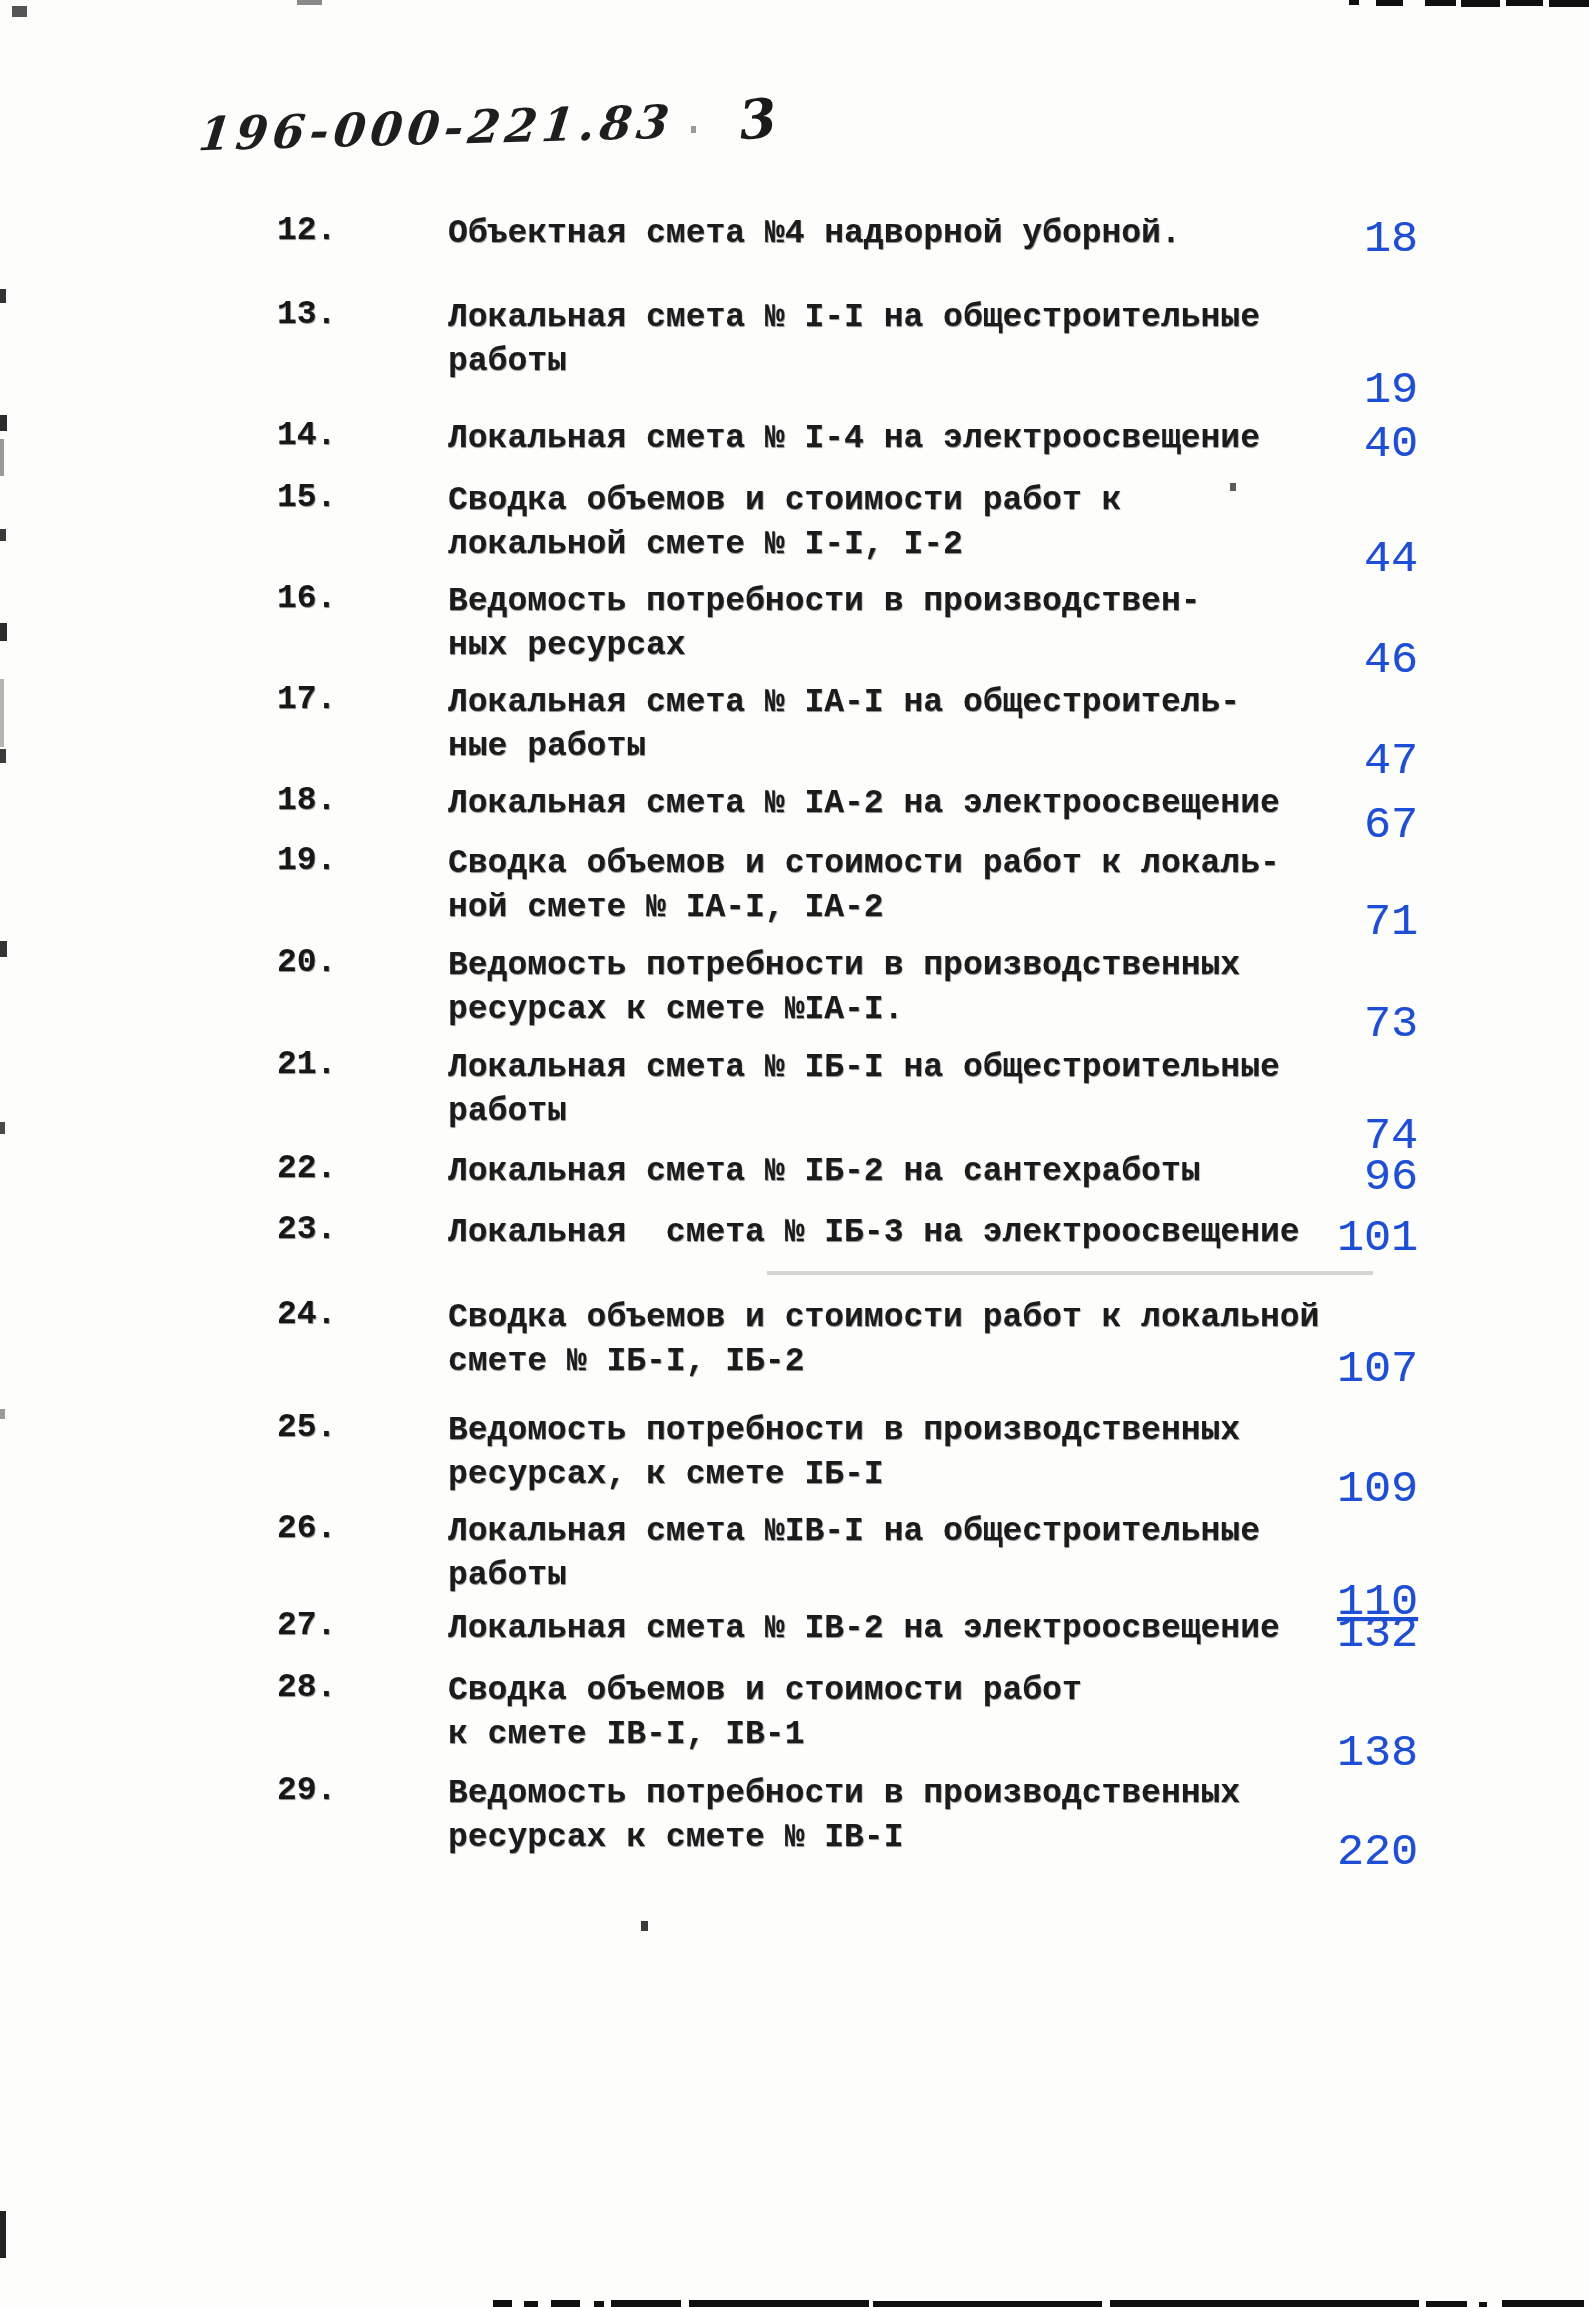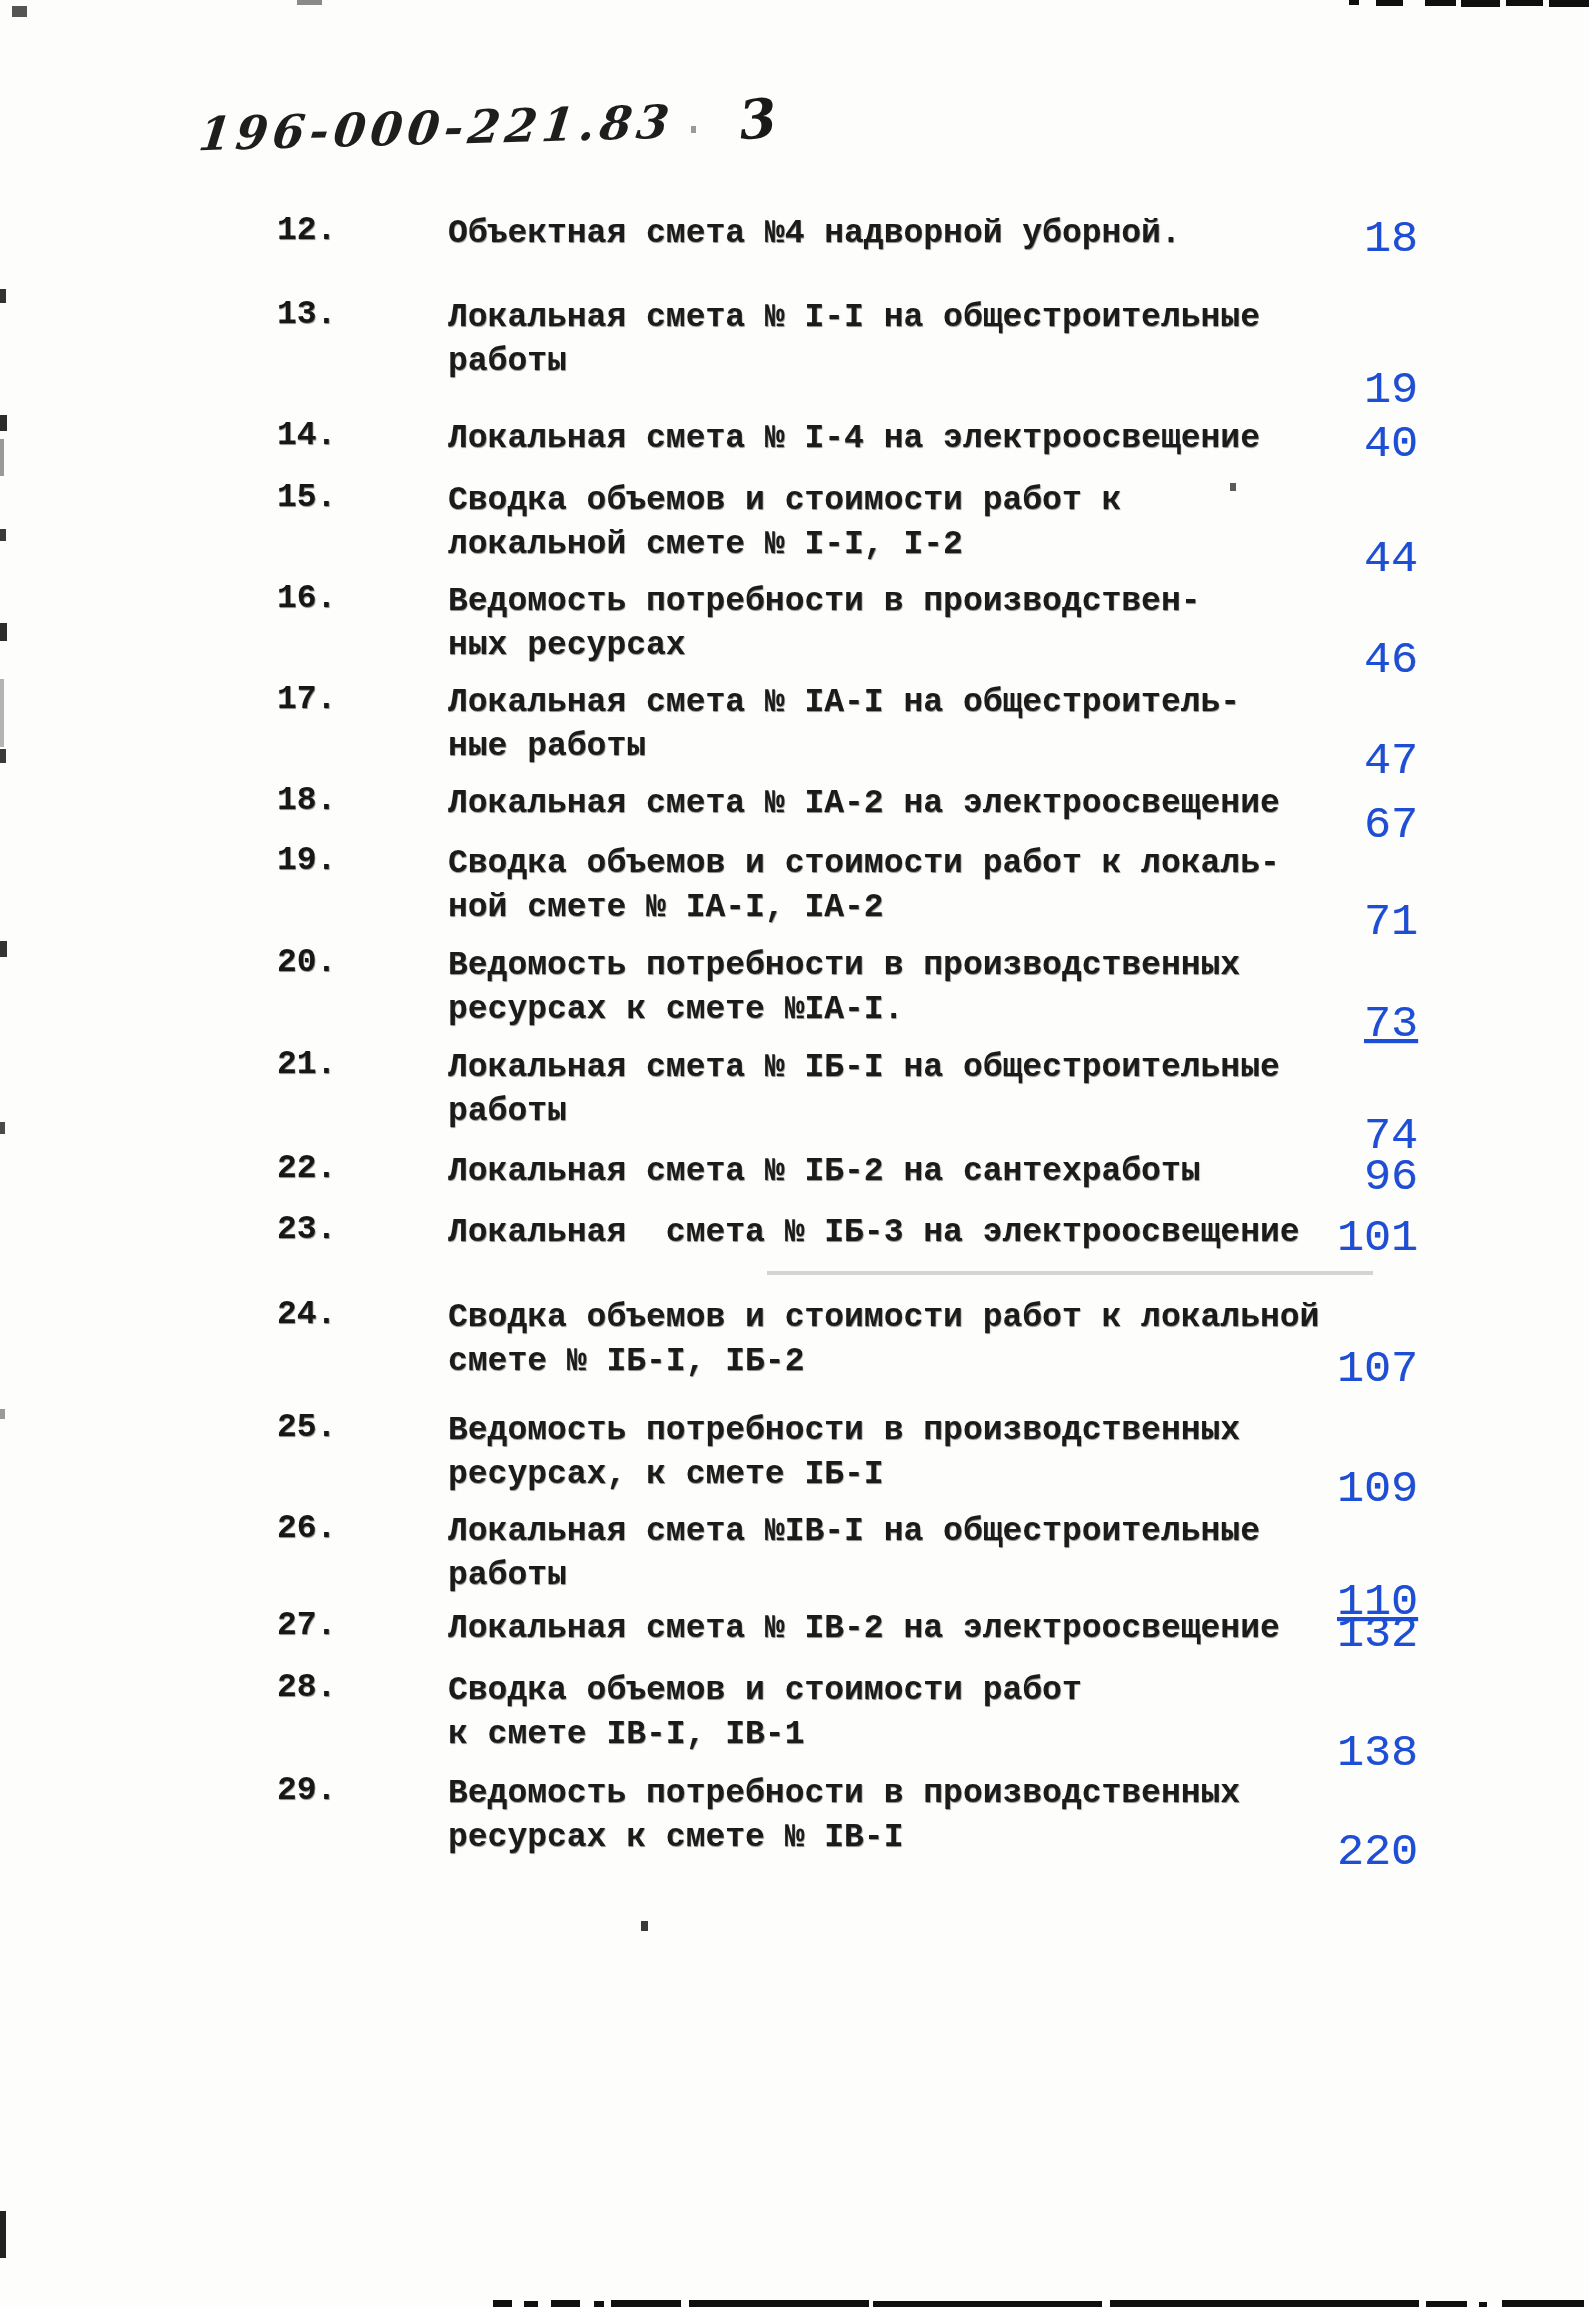--- a/index.html
+++ b/index.html
@@ -119,21 +119,21 @@
           <div class="line">ной смете № IА-I, IА-2</div>
         </div>
         <div class="toc-page" style="top: 55px;">71</div>
       </div>
       <div class="toc-row" style="top: 944px;">
         <div class="toc-num">20.</div>
         <div class="toc-title">
           <div class="line">Ведомость потребности в производственных</div>
           <div class="line">ресурсах к смете №IА-I.</div>
         </div>
-        <div class="toc-page" style="top: 55px; text-decoration: underline;">73</div>
+        <div class="toc-page" style="top: 55px;">73</div>
       </div>
       <div class="toc-row" style="top: 1046px;">
         <div class="toc-num">21.</div>
         <div class="toc-title">
           <div class="line">Локальная смета № IБ-I на общестроительные</div>
           <div class="line">работы</div>
         </div>
         <div class="toc-page" style="top: 65px;">74</div>
       </div>
       <div class="toc-row" style="top: 1150px;">

